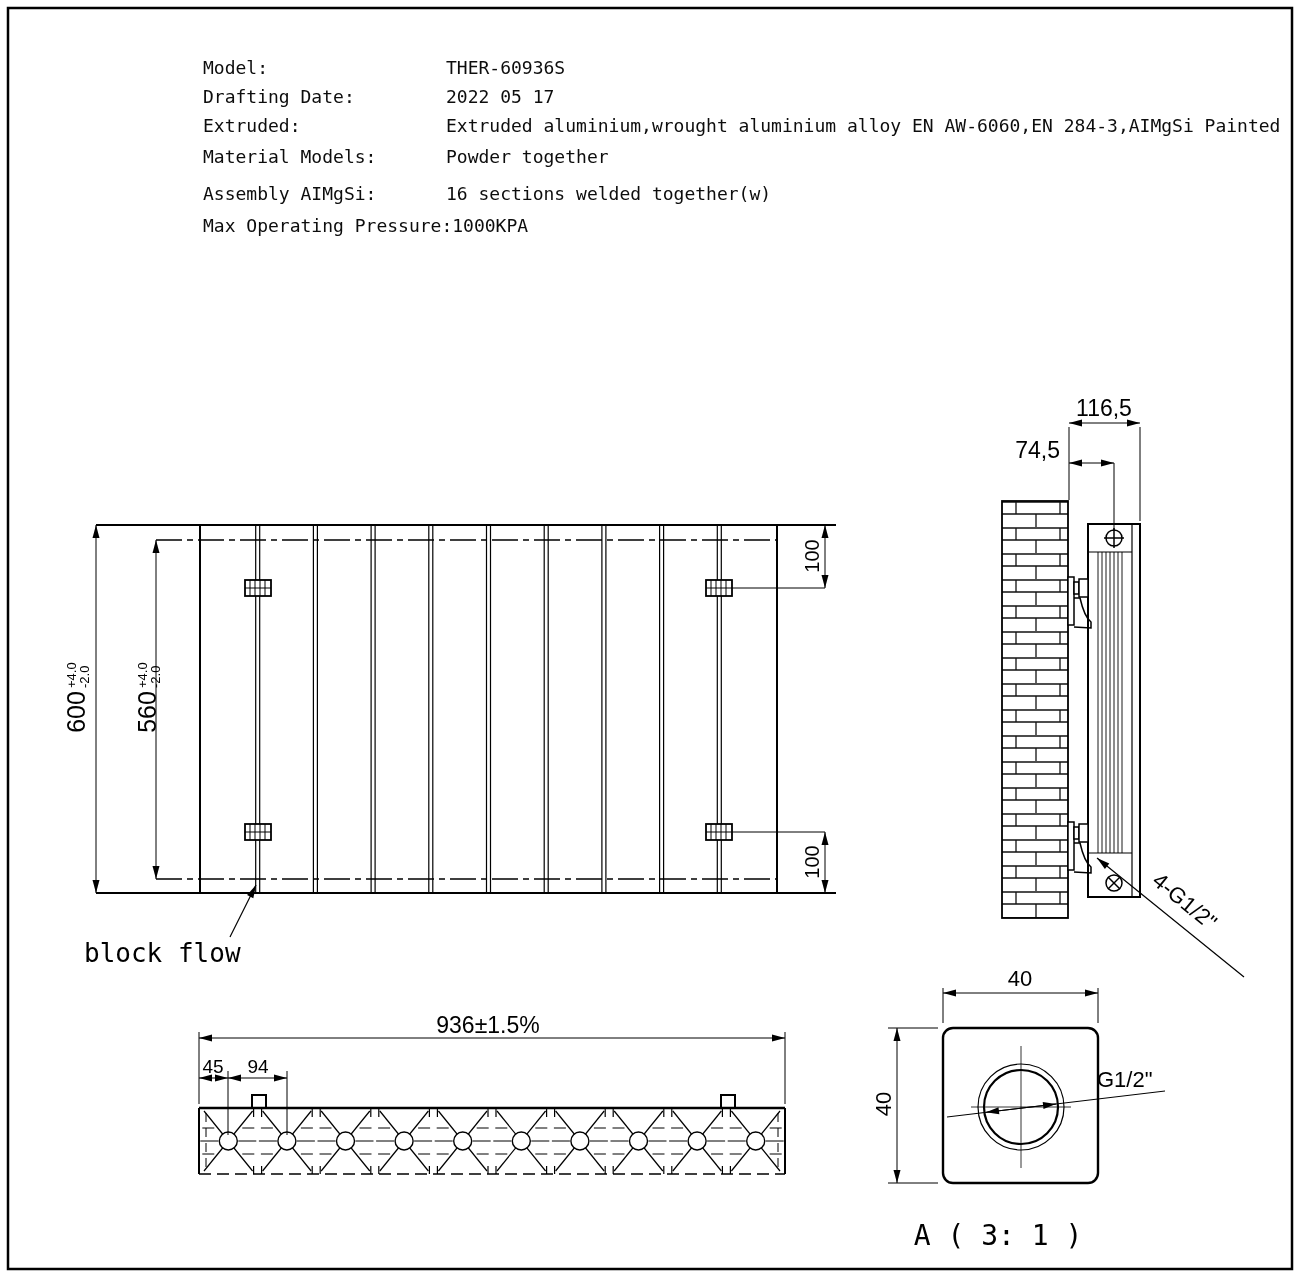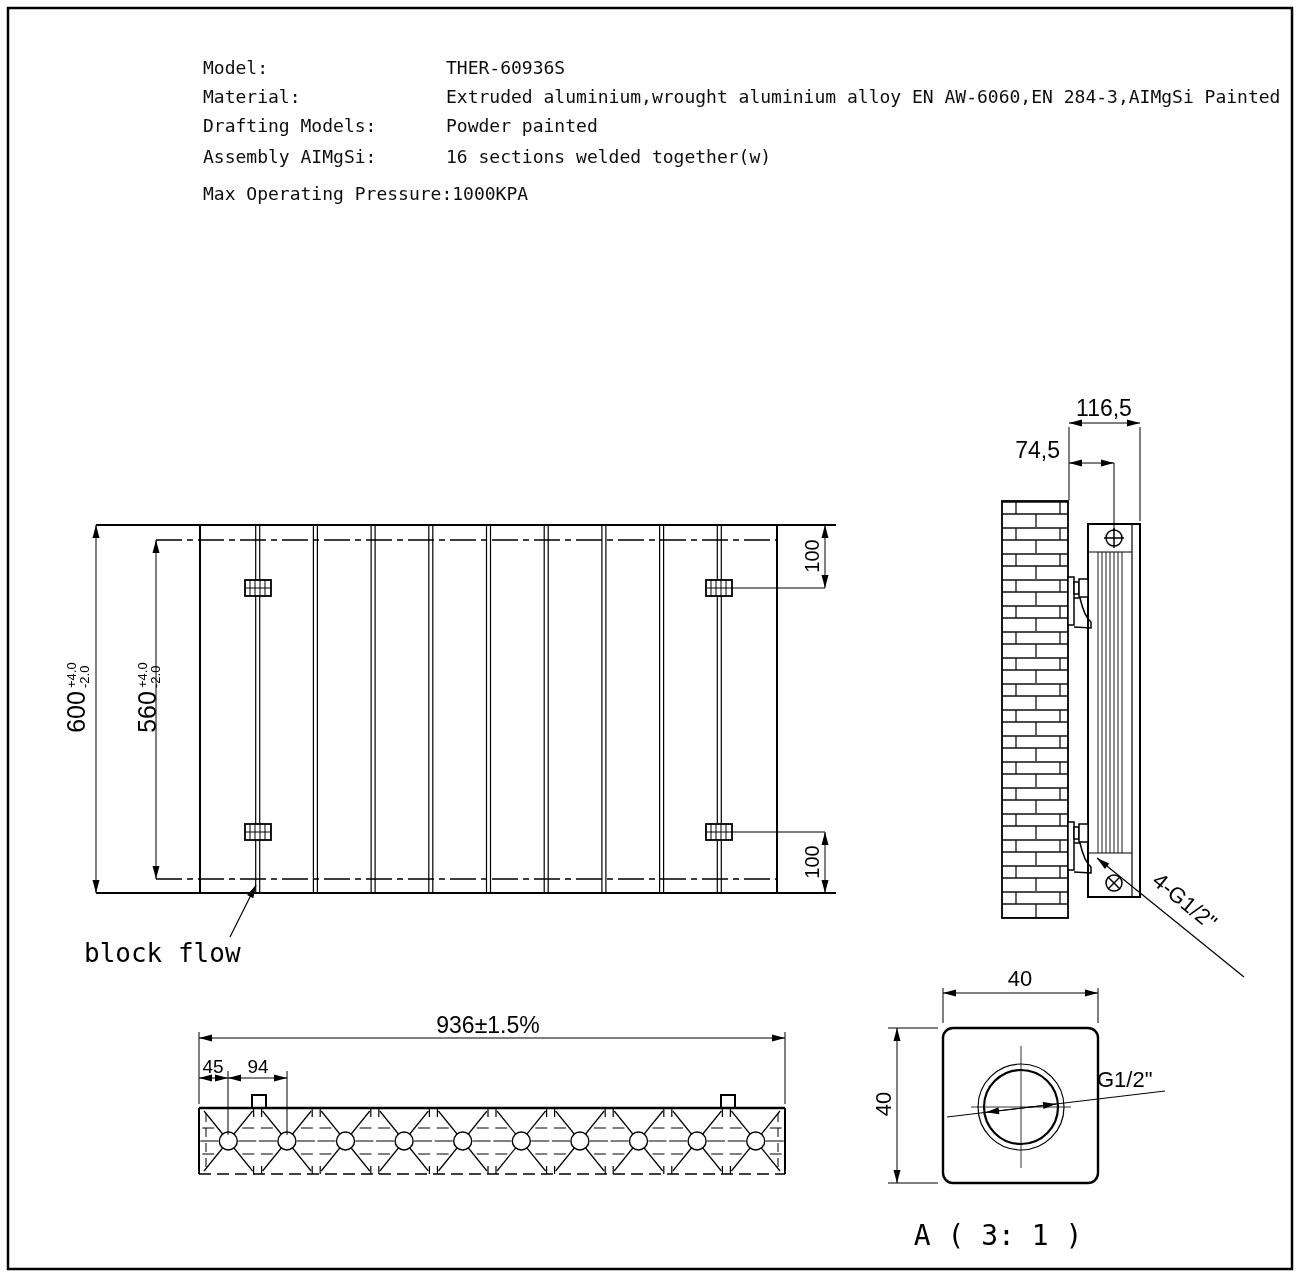--- a/index.html
+++ b/index.html
@@ -21,22 +21,23 @@
   .t-sans{font-family:"Liberation Sans","DejaVu Sans",sans-serif;}
   .t-mono{font-family:"DejaVu Sans Mono",monospace;}
 </style>
 </head>
 <body>
 
 <div id="page">
 
   <div class="spec">
     <div class="spec-row"><span class="lbl">Model:</span><span class="val">THER-60936S</span></div>
-    <div class="spec-row"><span class="lbl">Material:</span><span class="val">Extruded aluminium,wrought aluminium alloy EN AW-6060,EN 284-3,AIMgSi Painted</span></div>
-    <div class="spec-row"><span class="lbl">Drafting Models:</span><span class="val">Powder painted</span></div>
+    <div class="spec-row"><span class="lbl">Drafting Date:</span><span class="val">2022 05 17</span></div>
+    <div class="spec-row"><span class="lbl">Extruded:</span><span class="val">Extruded aluminium,wrought aluminium alloy EN AW-6060,EN 284-3,AIMgSi Painted</span></div>
+    <div class="spec-row"><span class="lbl">Material Models:</span><span class="val">Powder together</span></div>
     <div class="spec-row"><span class="lbl">Assembly AIMgSi:</span><span class="val">16 sections welded together(w)</span></div>
     <div class="spec-row"><span class="lbl">Max Operating Pressure:</span><span class="val">1000KPA</span></div>
   </div>
 
   <svg id="drawing" width="1300" height="1277" viewBox="0 0 1300 1277">
     <defs>
       <marker id="arr" viewBox="0 0 14 9" markerWidth="14" markerHeight="9" refX="13.5" refY="4.5" orient="auto-start-reverse" markerUnits="userSpaceOnUse">
         <path d="M13.5,4.5 L0.5,1 L0.5,8 Z" fill="#000"></path>
       </marker>
       <pattern id="brick" patternUnits="userSpaceOnUse" x="1002" y="501" width="44" height="26">

